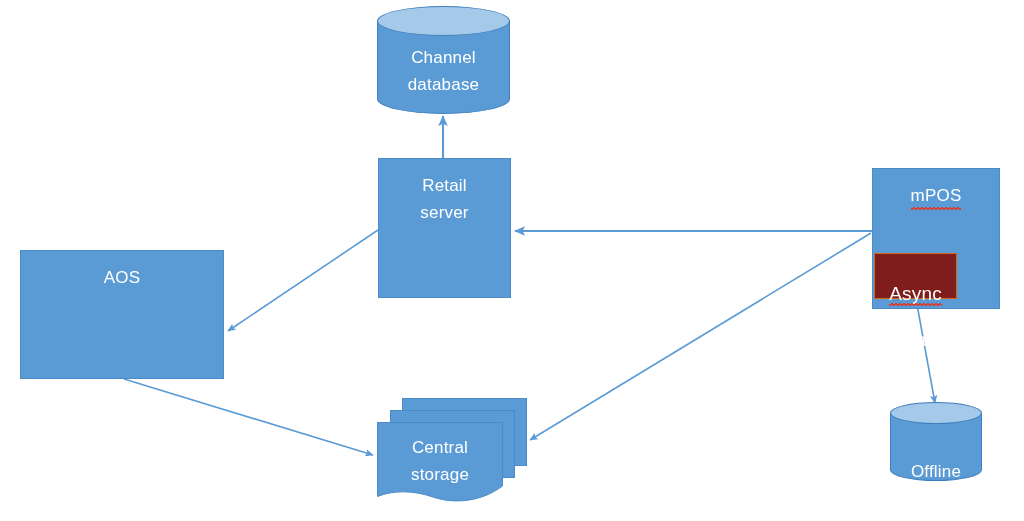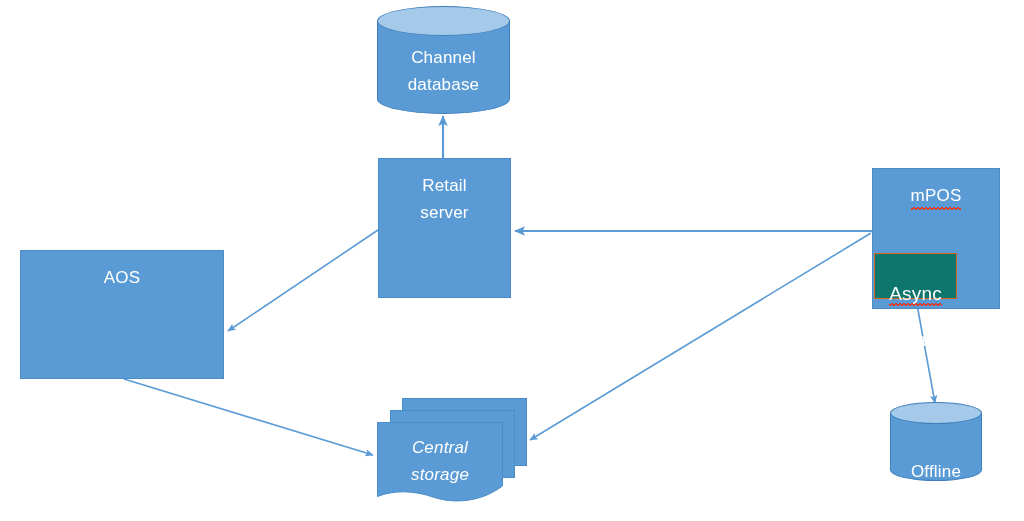--- a/index.html
+++ b/index.html
@@ -28,21 +28,21 @@
   }
   .node {
     position: absolute;
     box-sizing: border-box;
   }
   .rect-node {
     background: #5B9BD5;
     border: 1px solid #4A8CC7;
   }
   .rect-node.orange {
-    background: #0f766e;
+    background: #7f1d1d;
     border: 1px solid #D9661F;
   }
   .node-label {
     position: absolute;
     left: 0;
     right: 0;
     text-align: center;
     color: #ffffff;
     font-size: 17px;
     line-height: 27px;
@@ -171,21 +171,21 @@
     <div class="node-label" style="top:13px;"><span class="misspelled">mPOS</span></div>
   </div>
 
   <div class="node rect-node orange" style="left:874px; top:253px; width:83px; height:46px;">
     <div class="node-label">
       <span class="misspelled">Async</span><br>
       <span>storage</span>
     </div>
   </div>
 
-  <div class="stack node" style="left:377px; top:398px; width:150px; height:108px;font-style:italic;">
+  <div class="stack node" style="left:377px; top:398px; width:150px; height:108px;">
     <div class="stack-sheet" style="left:25px; top:0; width:125px; height:68px;"></div>
     <div class="stack-sheet" style="left:13px; top:12px; width:125px; height:68px;"></div>
     <svg class="stack-front" width="150" height="108" viewBox="0 0 150 108">
       <path d="M 0.5 24.5 L 125.5 24.5 L 125.5 88 C 105 103.5 78 106.5 56 99
                C 36 92.2 16 92.2 0.5 98.5 Z" fill="#5B9BD5" stroke="#4A8CC7" stroke-width="1"></path>
     </svg>
     <div class="node-label" style="top:36px; left:0; width:126px; right:auto;">Central
 storage</div>
   </div>
 

